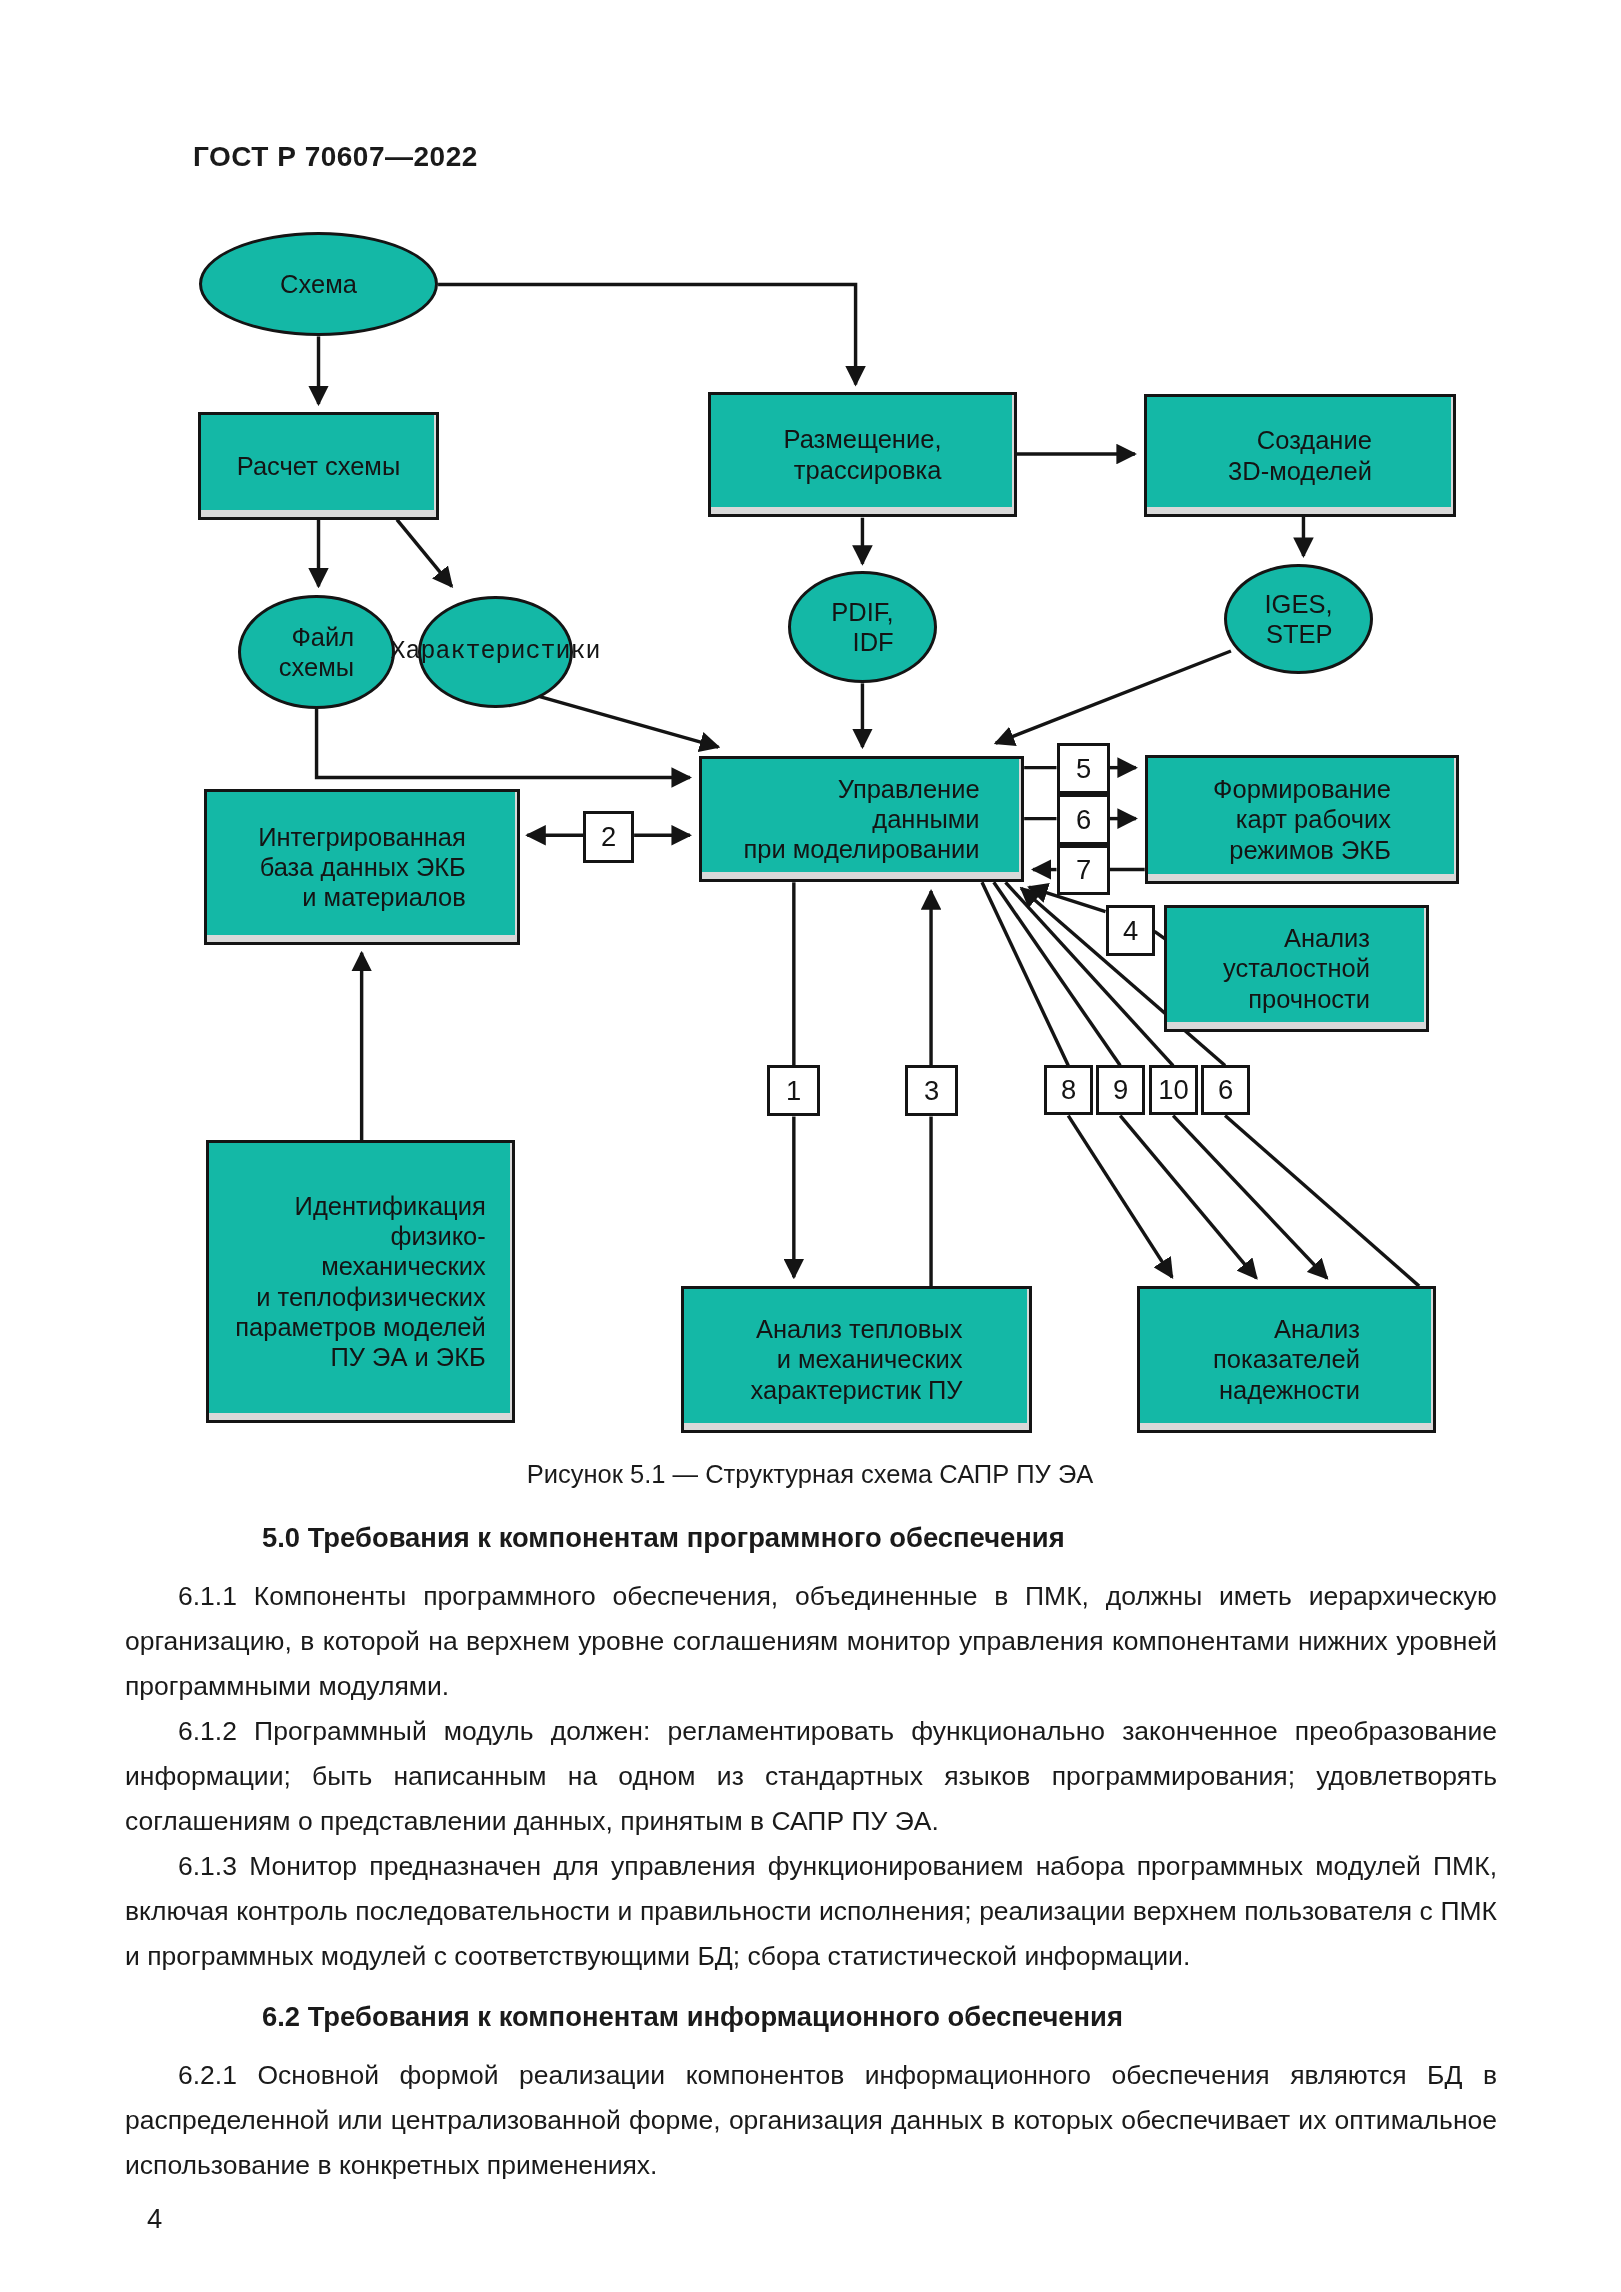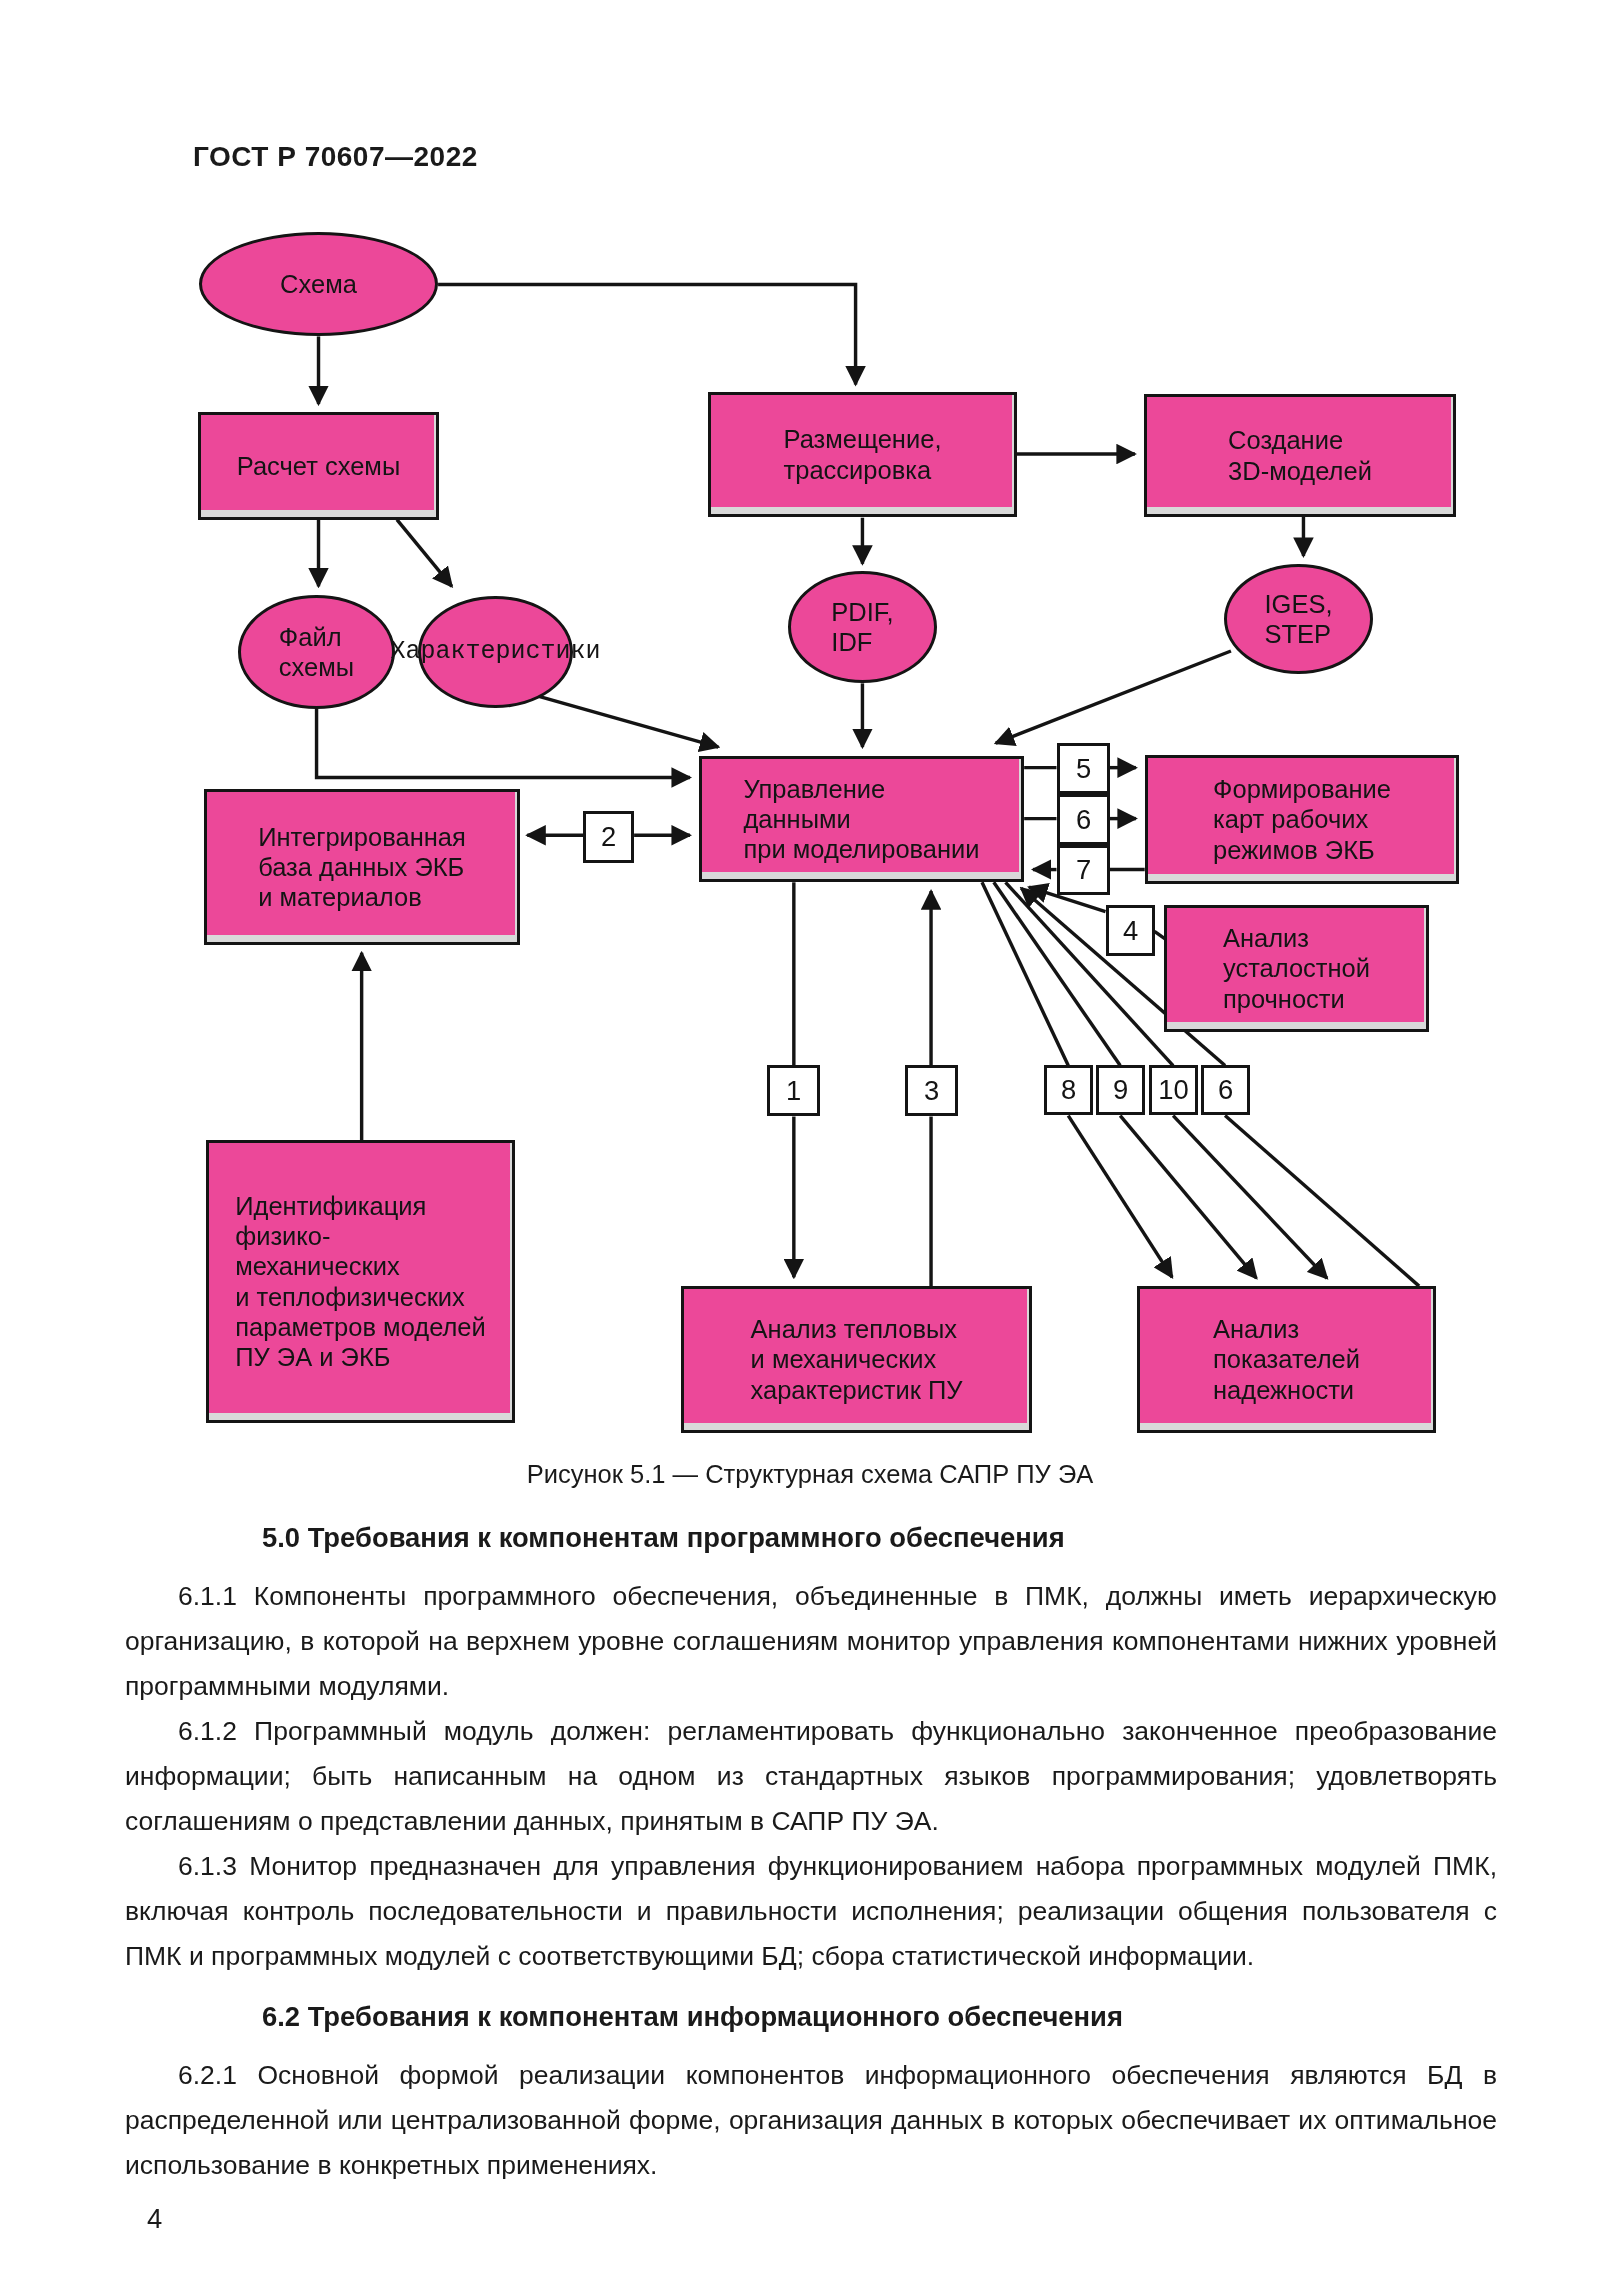--- a/index.html
+++ b/index.html
@@ -5,21 +5,21 @@
   html,body{margin:0;padding:0;background:#888;}
   .page{
     position:relative;width:1621px;height:2293px;background:#fff;
     font-family:"Liberation Sans", sans-serif;color:#1a1a1a;margin:0 auto;overflow:hidden;
   }
   .doc-header{position:absolute;left:193px;top:141px;font-size:28px;font-weight:bold;letter-spacing:0.5px;}
   svg.connectors{position:absolute;left:0;top:0;}
   .ln{stroke:#141414;stroke-width:3.5;fill:none;}
   .nd{
     position:absolute;display:flex;align-items:center;justify-content:center;
-    text-align:left;font-size:25.5px;line-height:1.18;background:#ec4899;
+    text-align:right;font-size:25.5px;line-height:1.18;background:#14b8a6;
     white-space:pre-line;z-index:2;box-sizing:border-box;color:#141414;
   }
   .box{border:3.9px solid #141414;box-shadow:inset -2px -6.9px 0 0 #d9d9d9;}
   .ell{border:3.9px solid #141414;border-radius:50%;}
   .num{
     position:absolute;display:flex;align-items:center;justify-content:center;
     background:#fff;border:3.9px solid #141414;font-size:27.4px;z-index:3;box-sizing:border-box;color:#141414;
   }
   .small{font-size:25px;font-family:Liberation Mono, monospace;}
   .caption{position:absolute;left:124px;top:1460px;width:1372px;text-align:center;font-size:25.5px;}
@@ -151,20 +151,20 @@
     <div class="num" style="left:1149px;top:1065px;width:49px;height:50px">10</div>
     <div class="num" style="left:1201px;top:1065px;width:49px;height:50px">6</div>
 
     <div class="caption">Рисунок 5.1 — Структурная схема САПР ПУ ЭА</div>
   </div>
 
   <div class="textblock">
     <div class="h61">5.0  Требования к компонентам программного обеспечения</div>
     <p class="para">6.1.1  Компоненты программного обеспечения, объединенные в ПМК, должны иметь иерархическую организацию, в которой на верхнем уровне соглашениям монитор управления компонентами нижних уровней программными модулями.</p>
     <p class="para">6.1.2  Программный модуль должен: регламентировать функционально законченное преобразование информации; быть написанным на одном из стандартных языков программирования; удовлетворять соглашениям о представлении данных, принятым в САПР ПУ ЭА.</p>
-    <p class="para">6.1.3  Монитор предназначен для управления функционированием набора программных модулей ПМК, включая контроль последовательности и правильности исполнения; реализации общения пользователя с ПМК и программных модулей с соответствующими БД; сбора статистической информации.</p>
+    <p class="para">6.1.3  Монитор предназначен для управления функционированием набора программных модулей ПМК, включая контроль последовательности и правильности исполнения; реализации верхнем пользователя с ПМК и программных модулей с соответствующими БД; сбора статистической информации.</p>
     <div class="h62">6.2  Требования к компонентам информационного обеспечения</div>
     <p class="para">6.2.1  Основной формой реализации компонентов информационного обеспечения являются БД в распределенной или централизованной форме, организация данных в которых обеспечивает их оптимальное использование в конкретных применениях.</p>
   </div>
 
   <div class="pageno">4</div>
 </div>
 
 
 </body></html>

